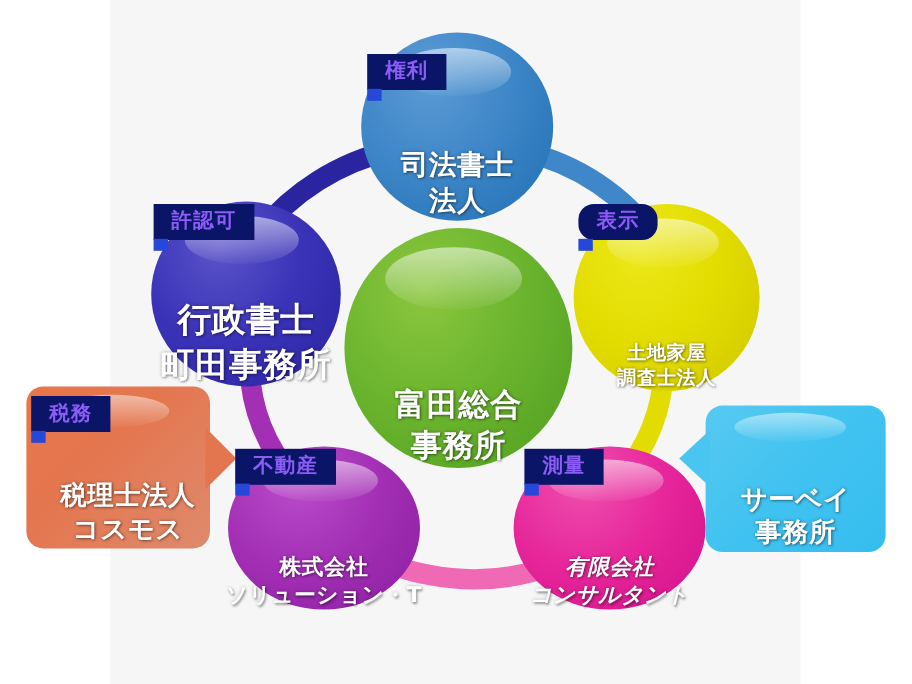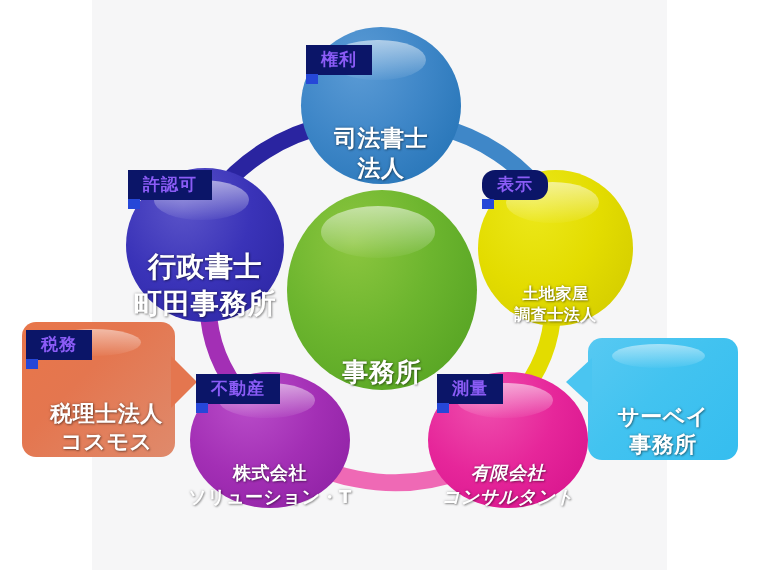--- a/index.html
+++ b/index.html
@@ -148,20 +148,21 @@
     <path d="M 215,196 C 243,160 283,135 327,125" fill="none" stroke="#2a24a0" stroke-width="17" stroke-linecap="round"></path>
 
     <path d="M 436,126 C 482,137 520,163 546,199" fill="none" stroke="#3f87c8" stroke-width="17" stroke-linecap="round"></path>
 
     <path d="M 553,308 C 552,342 539,373 517,399" fill="none" stroke="#e3dc00" stroke-width="17" stroke-linecap="round"></path>
 
     <path d="M 464,470 C 430,483 393,486 357,479 C 340,476 325,471 310,464" fill="none" stroke="#ef69b5" stroke-width="17" stroke-linecap="round"></path>
   </svg>
 
   <div class="node ellipse" id="node-center">
+    <div class="txt">富田総合</div>
     <div class="txt">事務所</div>
   </div>
 
   <div class="node ellipse" id="node-top">
     <div class="txt">司法書士</div>
     <div class="txt">法人</div>
   </div>
   <div class="badge" id="badge-top">
     <span>権利</span>
     <span class="nub"></span>

